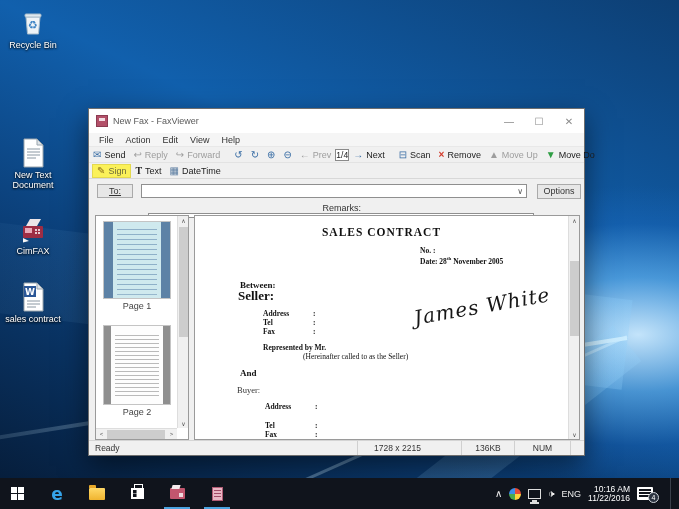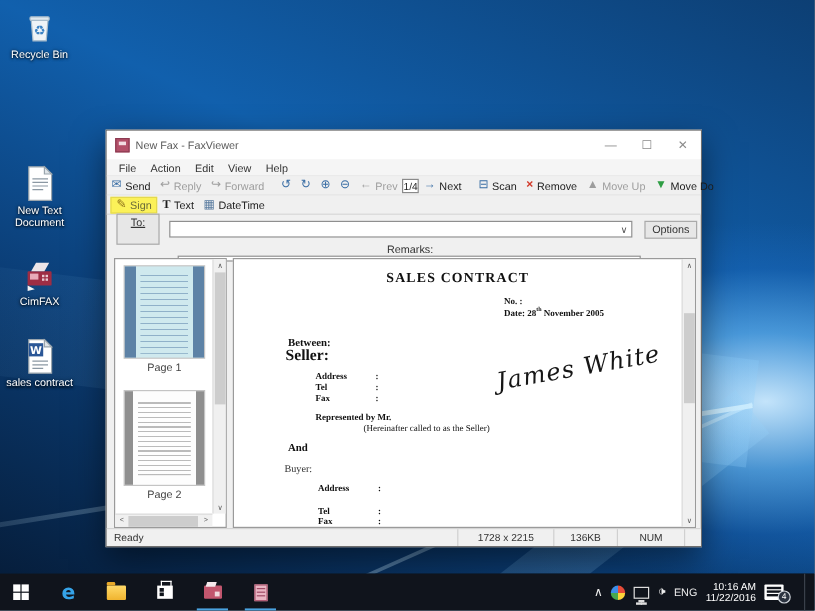--- a/index.html
+++ b/index.html
@@ -277,21 +277,21 @@
           <span class="ic" style="font-weight:bold;font-family:'Liberation Serif',serif;">T</span>
           <span>Text</span>
         </span>
       <span class="tbtn">
           <span class="ic" style="color:#5a7ca0;">▦</span>
           <span>DateTime</span>
         </span>
     </div>
 
     <div class="rowline" style="top:74px; height:16px;">
-      <span class="btn" style="margin-left:8px; width:36px; height:26px; line-height:12px;text-decoration:underline;">To:</span>
+      <span class="btn" style="margin-left:8px; width:36px; height:14px; line-height:12px;text-decoration:underline;">To:</span>
       <span class="combo" style="margin-left:8px; width:386px;">
           <span class="chev">∨</span>
         </span>
       <span class="btn" style="margin-left:10px; width:44px; height:15px; line-height:13px;">Options</span>
     </div>
 
     <div class="rowline" style="top:94px; height:15px;flex-direction:column;">
       <span style="margin-left:8px; width:36px; color:#333;">Remarks:</span>
       <span class="combo" style="margin-left:8px; width:386px;">
           <span class="spin">
@@ -362,21 +362,21 @@
       <div class="docscroll">
         <div class="sb-arrow" style="position:absolute;top:1px;left:0;">∧</div>
         <div class="sb-thumb-v" style="top:45px; height:75px;"></div>
         <div class="sb-arrow" style="position:absolute;bottom:1px;left:0;">∨</div>
       </div>
     </div>
 
     <div class="statusbar">
       <span style="margin-left:6px; flex:1;">Ready</span>
       <span class="cell" style="width:80px;">1728 x 2215</span>
-      <span class="cell" style="width:53px;">136KB</span>
+      <span class="cell" style="width:53px;margin-left:24px;">136KB</span>
       <span class="cell" style="width:56px;">NUM</span>
       <span class="cell" style="width:14px;"></span>
     </div>
   </div>
 
   <div class="taskbar">
     <div class="tb-ico" style="margin-left:4px;">
       <span class="winlogo">
           <i></i>
           <i></i>

